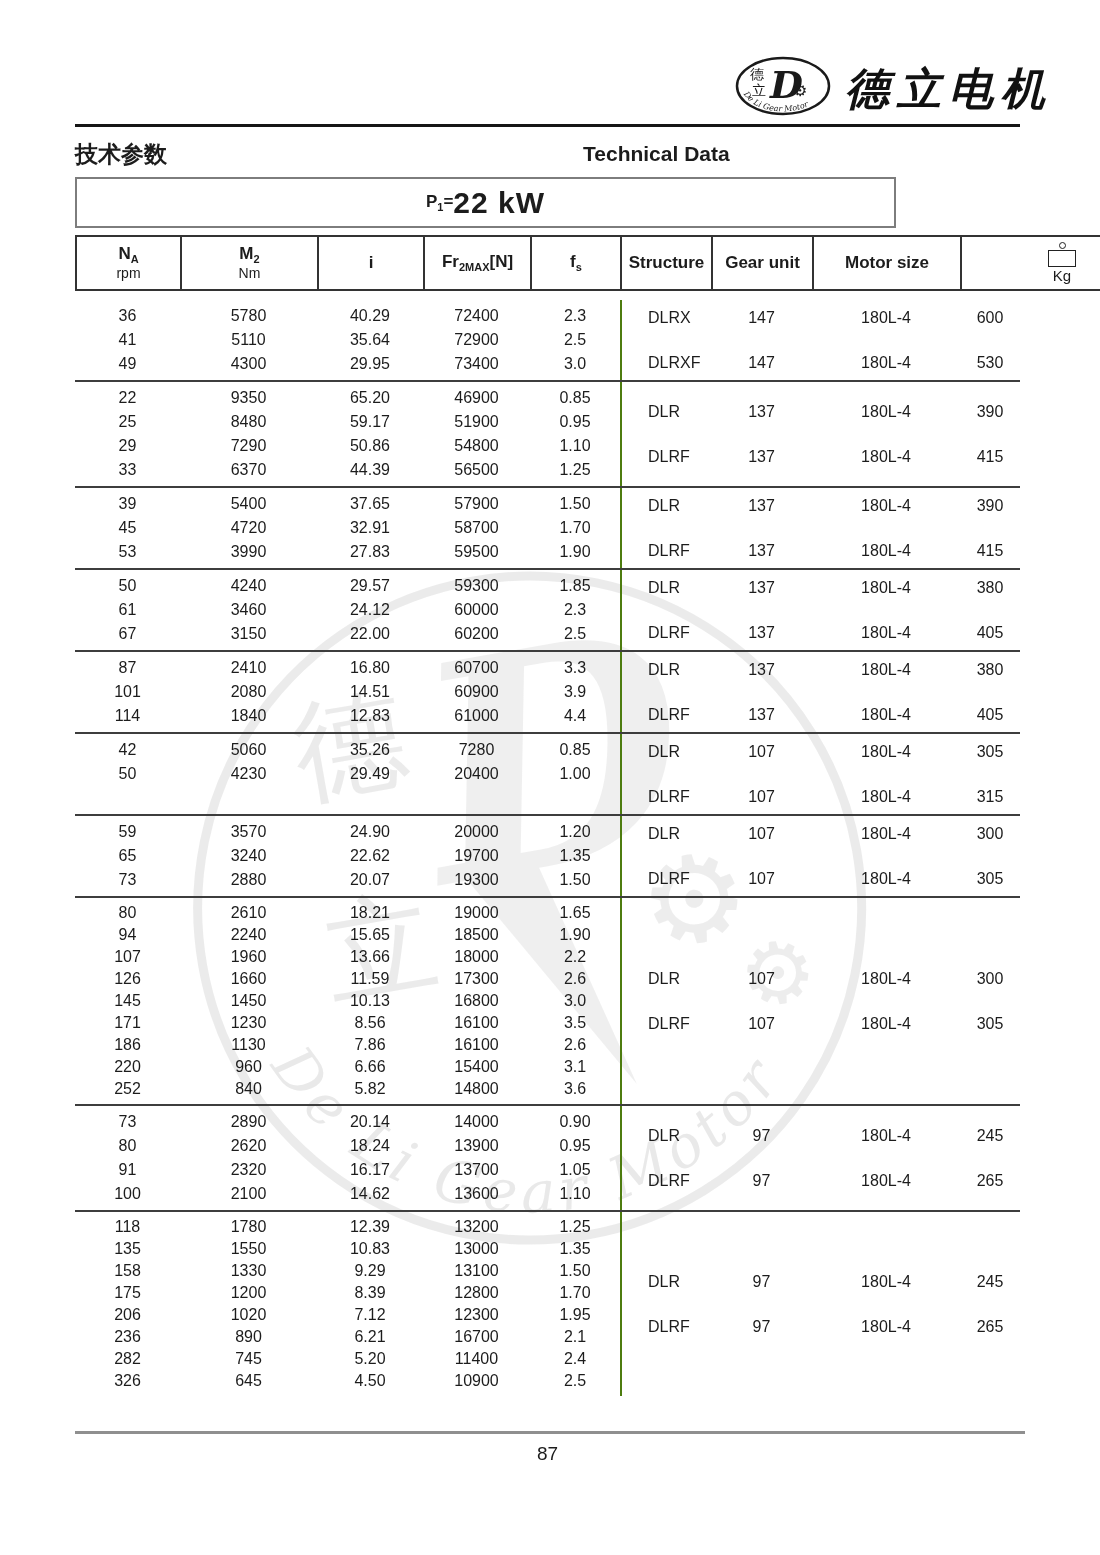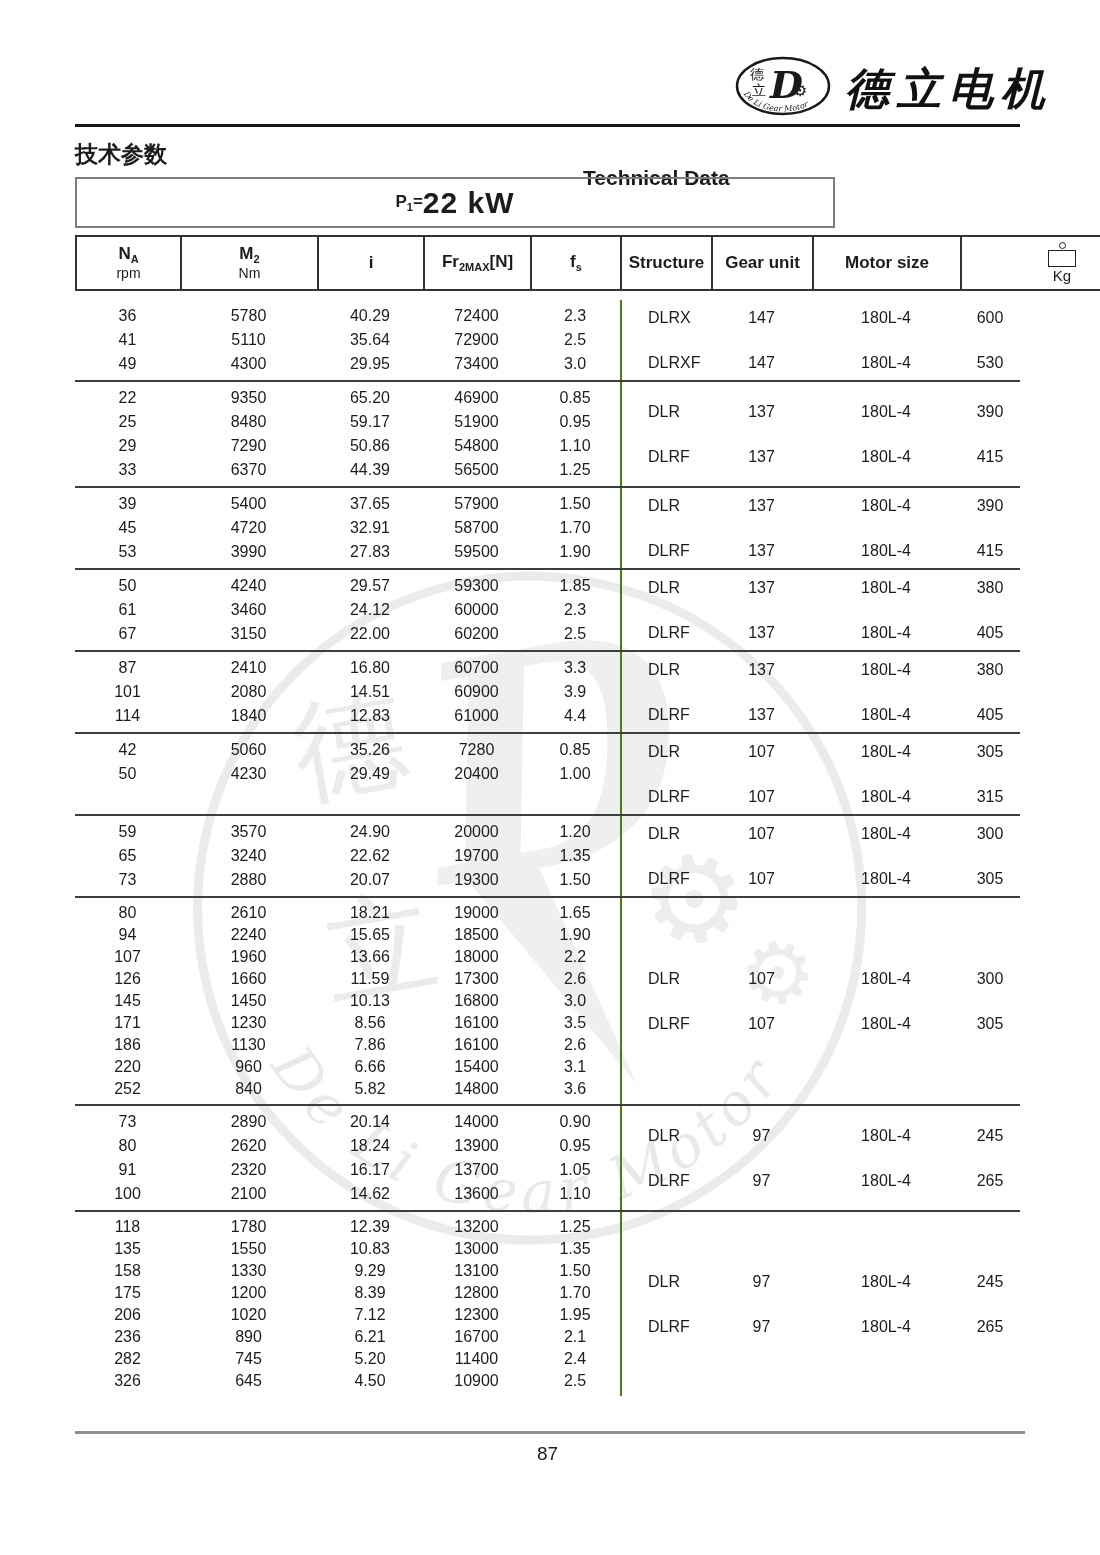--- a/index.html
+++ b/index.html
@@ -10,23 +10,23 @@
   
   .watermark { position:absolute; left:150px; top:540px; width:790px; height:780px; opacity:0.55; z-index:0; pointer-events:none; }
 
   
   .logo-svg { position:absolute; left:733px; top:54px; width:100px; height:72px; z-index:2; }
   .brand-zh { position:absolute; left:845px; top:60px; width:195px; z-index:2;
               font-family:"DejaVu Serif","Liberation Serif",serif; font-weight:bold; font-style:italic;
               font-size:44px; letter-spacing:8px; white-space:nowrap; color:#111; }
   .top-rule { position:absolute; left:75px; top:124px; width:945px; height:3px; background:#151515; z-index:1; }
   .title-zh { position:absolute; left:75px; top:139px; font-size:23px; font-weight:bold; z-index:1; }
-  .title-en { position:absolute; left:583px; top:142px; font-size:21px; font-weight:bold; z-index:1;margin-top:24px; }
-
-  .power-box { position:absolute; left:75px; top:177px; width:760px; height:51px; border:2px solid #7d7d7d;
+  .title-en { position:absolute; left:583px; top:142px; font-size:21px; font-weight:bold; z-index:1; }
+
+  .power-box { position:absolute; left:75px; top:177px; width:821px; height:51px; border:2px solid #7d7d7d;
                display:flex; align-items:center; justify-content:center; z-index:1; background:transparent; }
   .power-box .p-small { font-size:17px; font-weight:bold; }
   .power-box .p-small sub { font-size:11px; }
   .power-box .p-big { font-size:30px; font-weight:bold; letter-spacing:1px; }
 
   
   .thead { position:absolute; left:75px; top:235px; width:1089px; height:56px; border:2px solid #333;
            display:grid; grid-template-columns:105px 137px 106px 107px 90px 91px 101px 148px 1fr; z-index:1; }
   .hcell { border-right:2px solid #333; display:flex; flex-direction:column; align-items:center; justify-content:center; line-height:1.1; }
   .hcell:last-child { border-right:none; }

